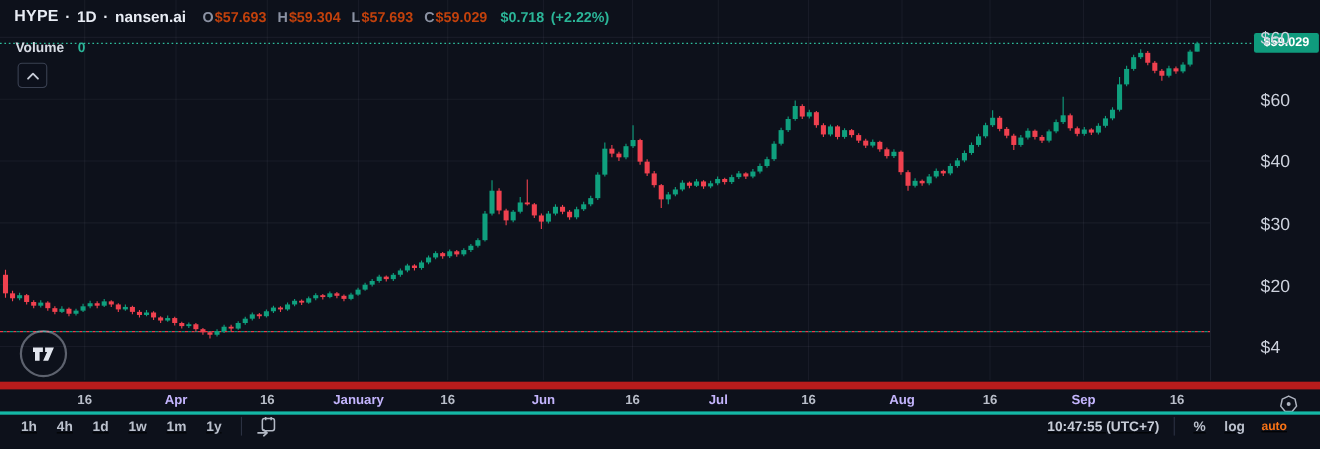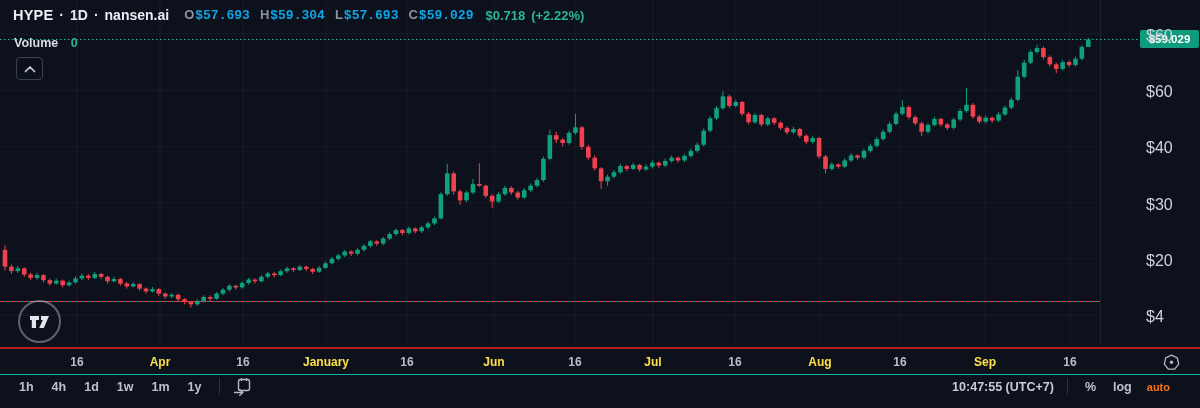--- a/index.html
+++ b/index.html
@@ -12,21 +12,21 @@
   #chart-svg { position:absolute; left:0; top:0; z-index:1; display:block; }
 
   
   .header { position:absolute; left:13px; top:7px; z-index:3; display:flex; align-items:flex-end; white-space:nowrap; }
   .sym      { font-size:14.5px; font-weight:700; color:#e8ecf4; letter-spacing:.2px; }
   .dot-sep  { font-size:14px; font-weight:700; color:#e8ecf4; margin:0 6px; }
   .tfl,.src { font-size:14px; font-weight:700; color:#e8ecf4; }
   .ohlc-group { display:flex; margin-left:15px; }
   .oh-pair { margin-right:10px; font-size:13px; font-weight:600; }
   .oh-letter { color:#8b92a3; margin-right:1px; }
-  .oh-value  { color:#0ea5e9;font-family:Liberation Mono, monospace; }
+  .oh-value  { color:#c2410c; }
   .chg { font-size:13px; font-weight:600; color:#2bb598; margin-left:2px; }
   .chg + .chg { margin-left:6px; }
 
   .vol-row { position:absolute; left:14px; top:36px; z-index:3; font-size:12.5px; font-weight:600; color:#d7dbe4; }
   .vol-val { color:#2bb598; margin-left:9px; }
 
   .collapse-btn {
     position:absolute; left:16px; top:57px; z-index:3; width:27px; height:23px;
     border:1px solid #3a4152; border-radius:4px; background:rgba(13,17,27,.55);
     display:flex; align-items:center; justify-content:center; cursor:pointer;
@@ -47,30 +47,30 @@
   .pa-label { position:absolute; left:45px; font-size:16px; font-weight:500; color:#cdd2dd; }
   .price-badge {
     position:absolute; left:39px; width:59px; height:18px; border-radius:2px;
     display:flex; align-items:center; justify-content:center;
     font-size:11.5px; font-weight:700; color:#ffffff;
   }
 
   
   .time-axis {
     position:absolute; left:0; top:347px; width:1200px; height:27px; z-index:2;
-    border-top:2px solid #b91c1c; cursor:ew-resize;
+    border-top:7px solid #b91c1c; cursor:ew-resize;
   }
   .tt { position:absolute; top:50%; transform:translate(-50%,-52%); font-size:12px; font-weight:700; color:#b9bec9; }
-  .tt.major { color:#fde047; }
+  .tt.major { color:#c4b5fd; }
   .axis-settings-btn { position:absolute; right:19px; top:4px; width:19px; height:19px; cursor:pointer; }
 
   
   .toolbar {
     position:absolute; left:0; top:374px; width:1200px; height:24px; z-index:2;
-    border-top:1px solid #14b8a6; display:flex; align-items:center;
+    border-top:3px solid #14b8a6; display:flex; align-items:center;text-decoration:underline;
   }
   .tb-left { display:flex; align-items:center; padding-left:10px; }
   .tf-btn { font-size:12.5px; font-weight:700; color:#bbc1cd; padding:3px 7px; margin:0 2px; border-radius:3px; cursor:pointer; }
   .tb-sep { width:1px; height:17px; background:#2b3142; margin:0 9px; }
   .goto-btn { display:flex; align-items:center; justify-content:center; width:26px; height:24px; cursor:pointer; }
   .tb-right { margin-left:auto; display:flex; align-items:center; padding-right:30px; }
   .clock { font-size:12.5px; font-weight:700; color:#c7ccd7; cursor:pointer; }
   .pct-btn,.log-btn { font-size:12.5px; font-weight:700; color:#bbc1cd; margin-left:17px; cursor:pointer; }
   .auto-btn { font-size:11px; font-weight:700; color:#f97316; margin-left:15px; cursor:pointer; }
   .tb-right .tb-sep { margin:0 0 0 13px; }

